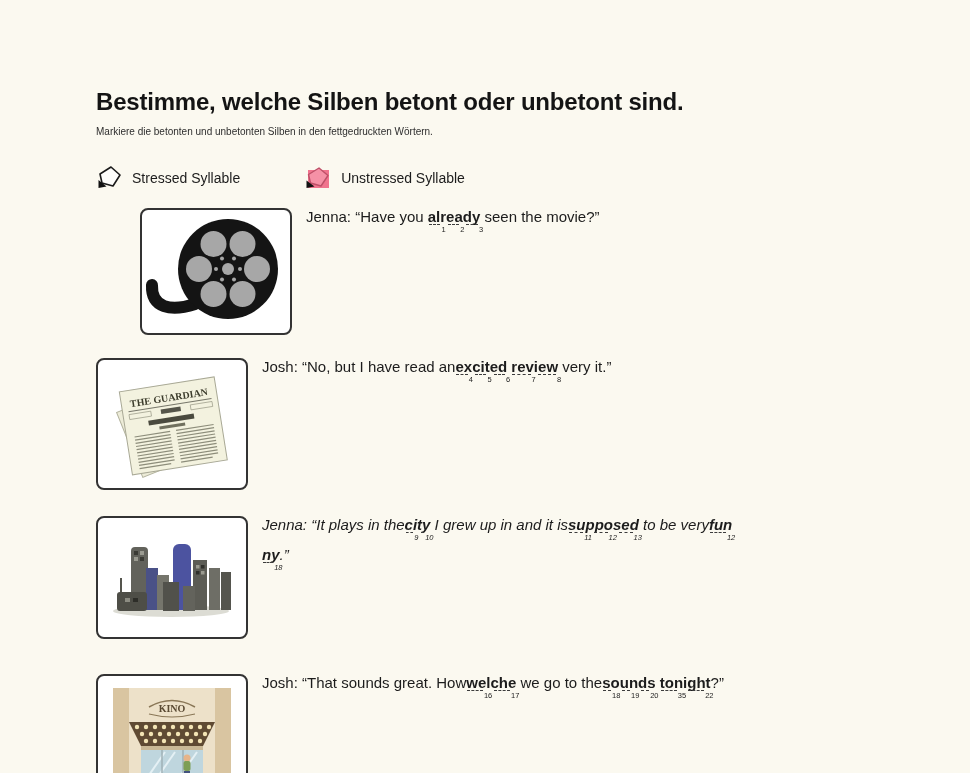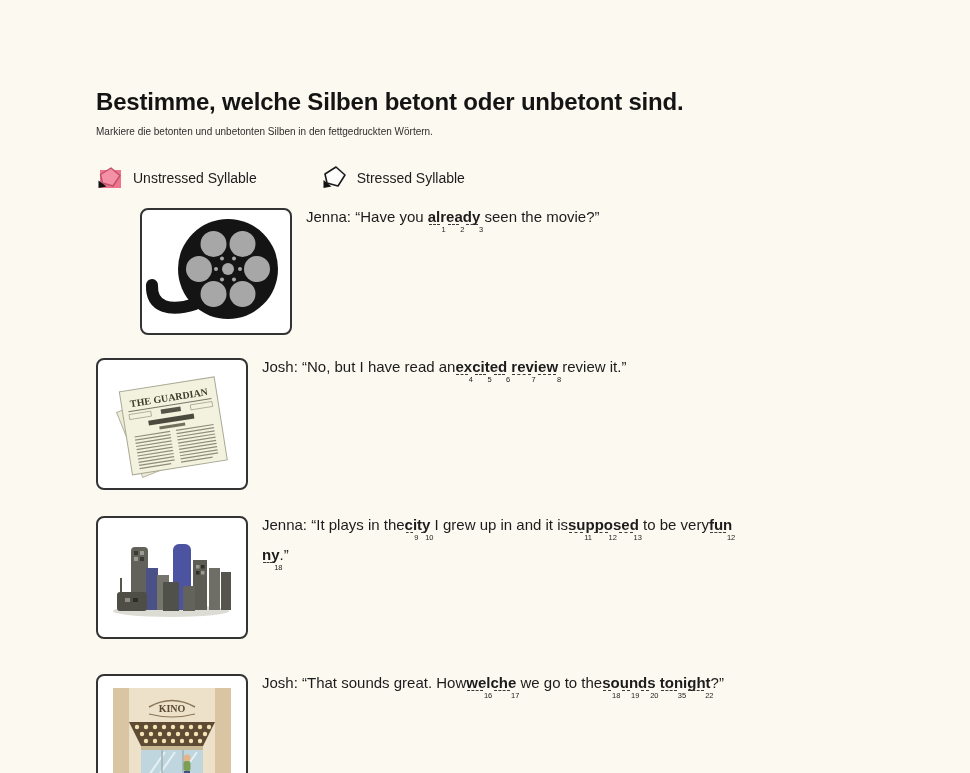--- a/index.html
+++ b/index.html
@@ -10,21 +10,21 @@
     color:#1c1c1c;
   }
   .content{position:absolute;left:96px;top:0;width:790px;}
   .title{margin:88px 0 0 0;font-size:24px;font-weight:700;color:#141414;letter-spacing:-0.2px;}
   .subtitle{margin:10px 0 0 0;font-size:10px;color:#2e2e2e;}
   .legend{margin-top:28px;display:flex;align-items:center;}
   .legend-item{display:flex;align-items:center;}
   .legend-item + .legend-item{margin-left:64px;}
   .legend-item .lbl{margin-left:10px;font-size:14px;color:#1c1c1c;}
   .row{position:absolute;left:96px;display:flex;align-items:flex-start;}
-  .row1{top:208px;padding-left:44px;} .row2{top:358px;} .row3{top:516px;} .row4{top:674px;}
+  .row1{top:208px;padding-left:44px;} .row2{top:358px;} .row3{top:516px;font-style:italic;} .row4{top:674px;}
   .imgbox{
     width:152px;background:#ffffff;border:2px solid #333;border-radius:8px;
     box-sizing:border-box;display:flex;align-items:center;justify-content:center;overflow:hidden;
     flex:none;
   }
   .row1 .imgbox{height:127px;} .row2 .imgbox{height:132px;}
   .row3 .imgbox{height:123px;} .row4 .imgbox{height:150px;}
   .dialogue{
     margin-left:14px;margin-top:-6px;width:606px;
     font-size:15px;line-height:30px;white-space:nowrap;color:#1c1c1c;
@@ -37,33 +37,33 @@
 </style>
 </head>
 <body>
 
 <div class="content">
   <h1 class="title">Bestimme, welche Silben betont oder unbetont sind.</h1>
   <p class="subtitle">Markiere die betonten und unbetonten Silben in den fettgedruckten Wörtern.</p>
 
   <div class="legend">
     <div class="legend-item">
+      <svg width="26" height="26" viewBox="0 0 26 26">
+        <path d="M15 2 L24 10 L17 21 L6 18 L4 9 Z" stroke="#1b1b1b" stroke-width="1.6" stroke-linejoin="round" fill="#FDFDFB"></path>
+        <path d="M2.5 15 L10.5 21.5 L2.5 23 Z" fill="#111111"></path>
+      </svg>
+      <span class="lbl">Stressed Syllable</span>
+    </div>
+    <div class="legend-item">
       <svg width="27" height="26" viewBox="0 0 27 26">
         <rect x="4" y="5" width="21" height="18" fill="#F0748E"></rect>
         <path d="M15 3 L24 10.5 L17 21 L6.5 18 L4.5 9.5 Z" fill="#F591A6" stroke="#BE5068" stroke-width="1.4" stroke-linejoin="round"></path>
         <path d="M2.5 15.5 L10.5 21.5 L2.5 23 Z" fill="#111111"></path>
       </svg>
       <span class="lbl">Unstressed Syllable</span>
-    </div>
-    <div class="legend-item">
-      <svg width="26" height="26" viewBox="0 0 26 26">
-        <path d="M15 2 L24 10 L17 21 L6 18 L4 9 Z" stroke="#1b1b1b" stroke-width="1.6" stroke-linejoin="round" fill="#FDFDFB"></path>
-        <path d="M2.5 15 L10.5 21.5 L2.5 23 Z" fill="#111111"></path>
-      </svg>
-      <span class="lbl">Stressed Syllable</span>
     </div>
   </div>
 </div>
 
 <div class="row row1">
   <div class="imgbox">
     <svg width="146" height="119" viewBox="0 0 146 119">
       <path d="M52 92 C 28 100 8 96 9 73" stroke="#141414" stroke-width="12" fill="none" stroke-linecap="round"></path>
       <circle cx="85" cy="57" r="50" fill="#141414"></circle>
       <circle cx="114" cy="57" r="13" fill="#A7A7A7"></circle>
@@ -134,21 +134,21 @@
           </span>
         </span></span><span> </span><span class="bw"><span>review</span><span class="mk">
           <span class="zone">
             <span class="dash"></span>
             <span class="num">7</span>
           </span>
           <span class="zone">
             <span class="dash"></span>
             <span class="num">8</span>
           </span>
-        </span></span><span> review it.”</span></div>
+        </span></span><span> very it.”</span></div>
 </div>
 
 <div class="row row3">
   <div class="imgbox">
     <svg width="146" height="115" viewBox="0 0 146 115">
       <ellipse cx="72" cy="91" rx="58" ry="6" fill="#DCDCD4"></ellipse>
       <line x1="22" y1="58" x2="22" y2="76" stroke="#55554e" stroke-width="2"></line>
       <rect x="32" y="27" width="17" height="62" rx="4" fill="#62625B"></rect>
       <rect x="35" y="31" width="4" height="4" fill="#3a3a34"></rect>
         <rect x="41" y="31" width="4" height="4" fill="#9a9a90"></rect>

